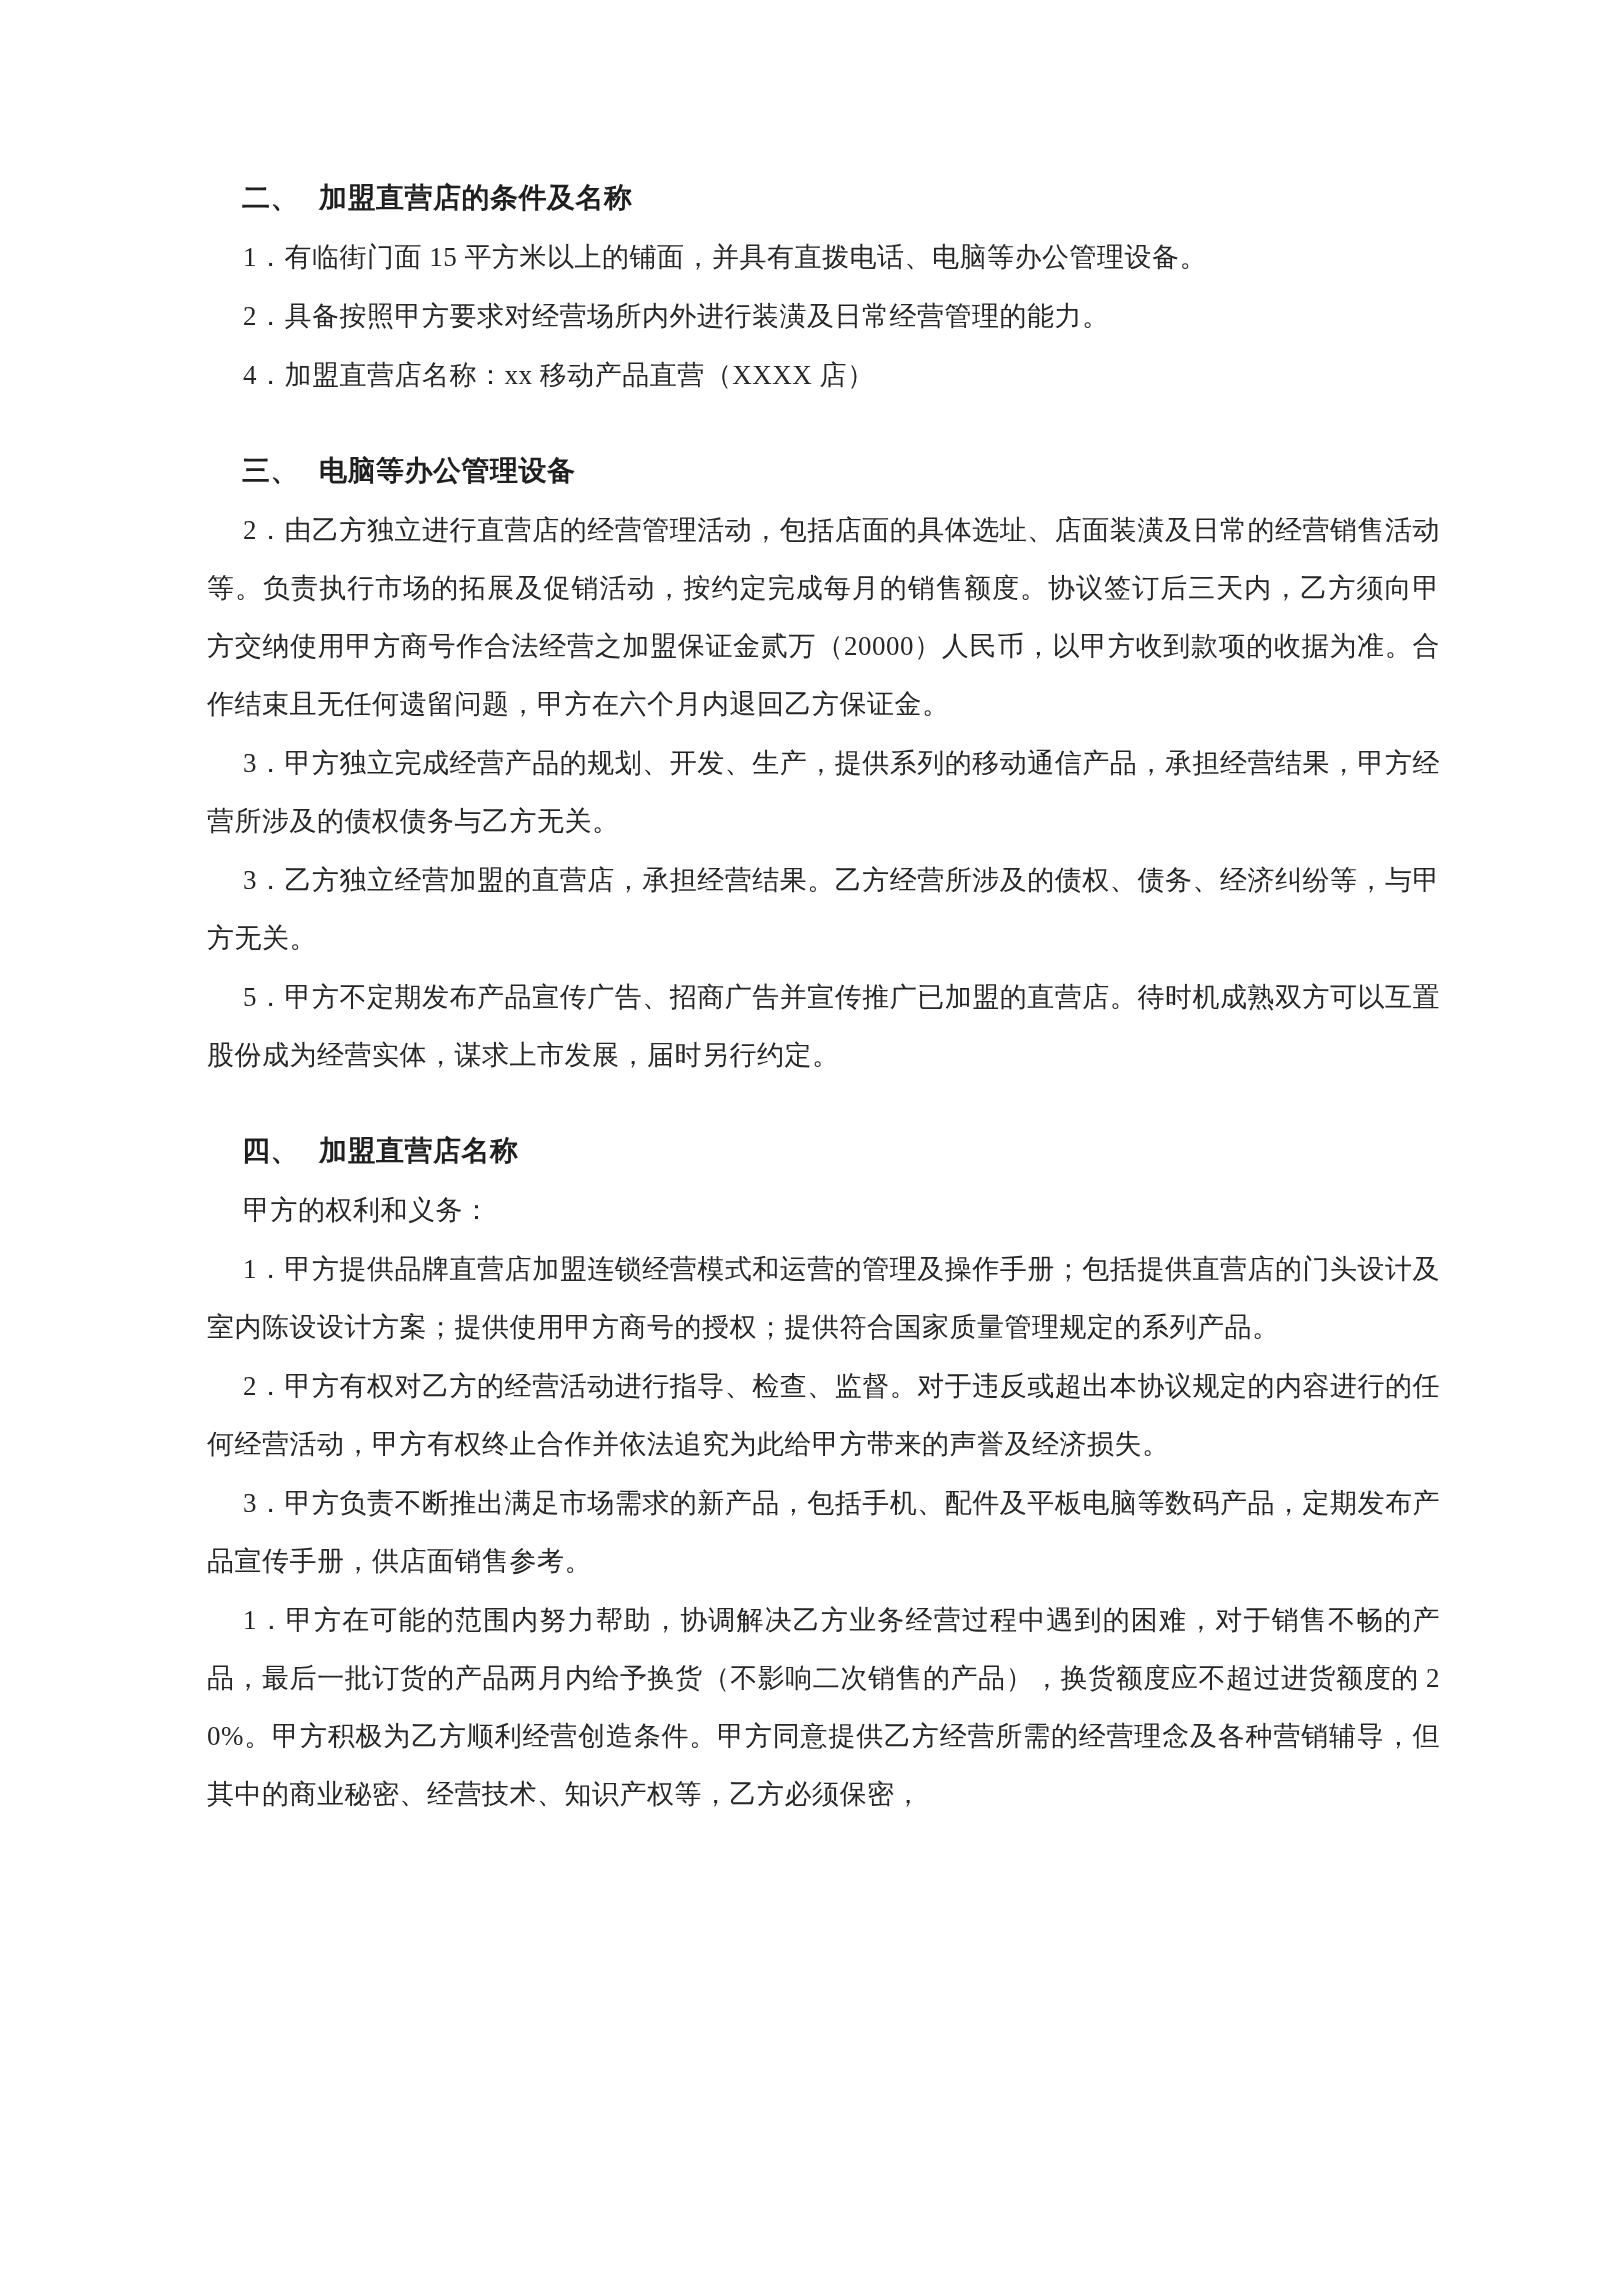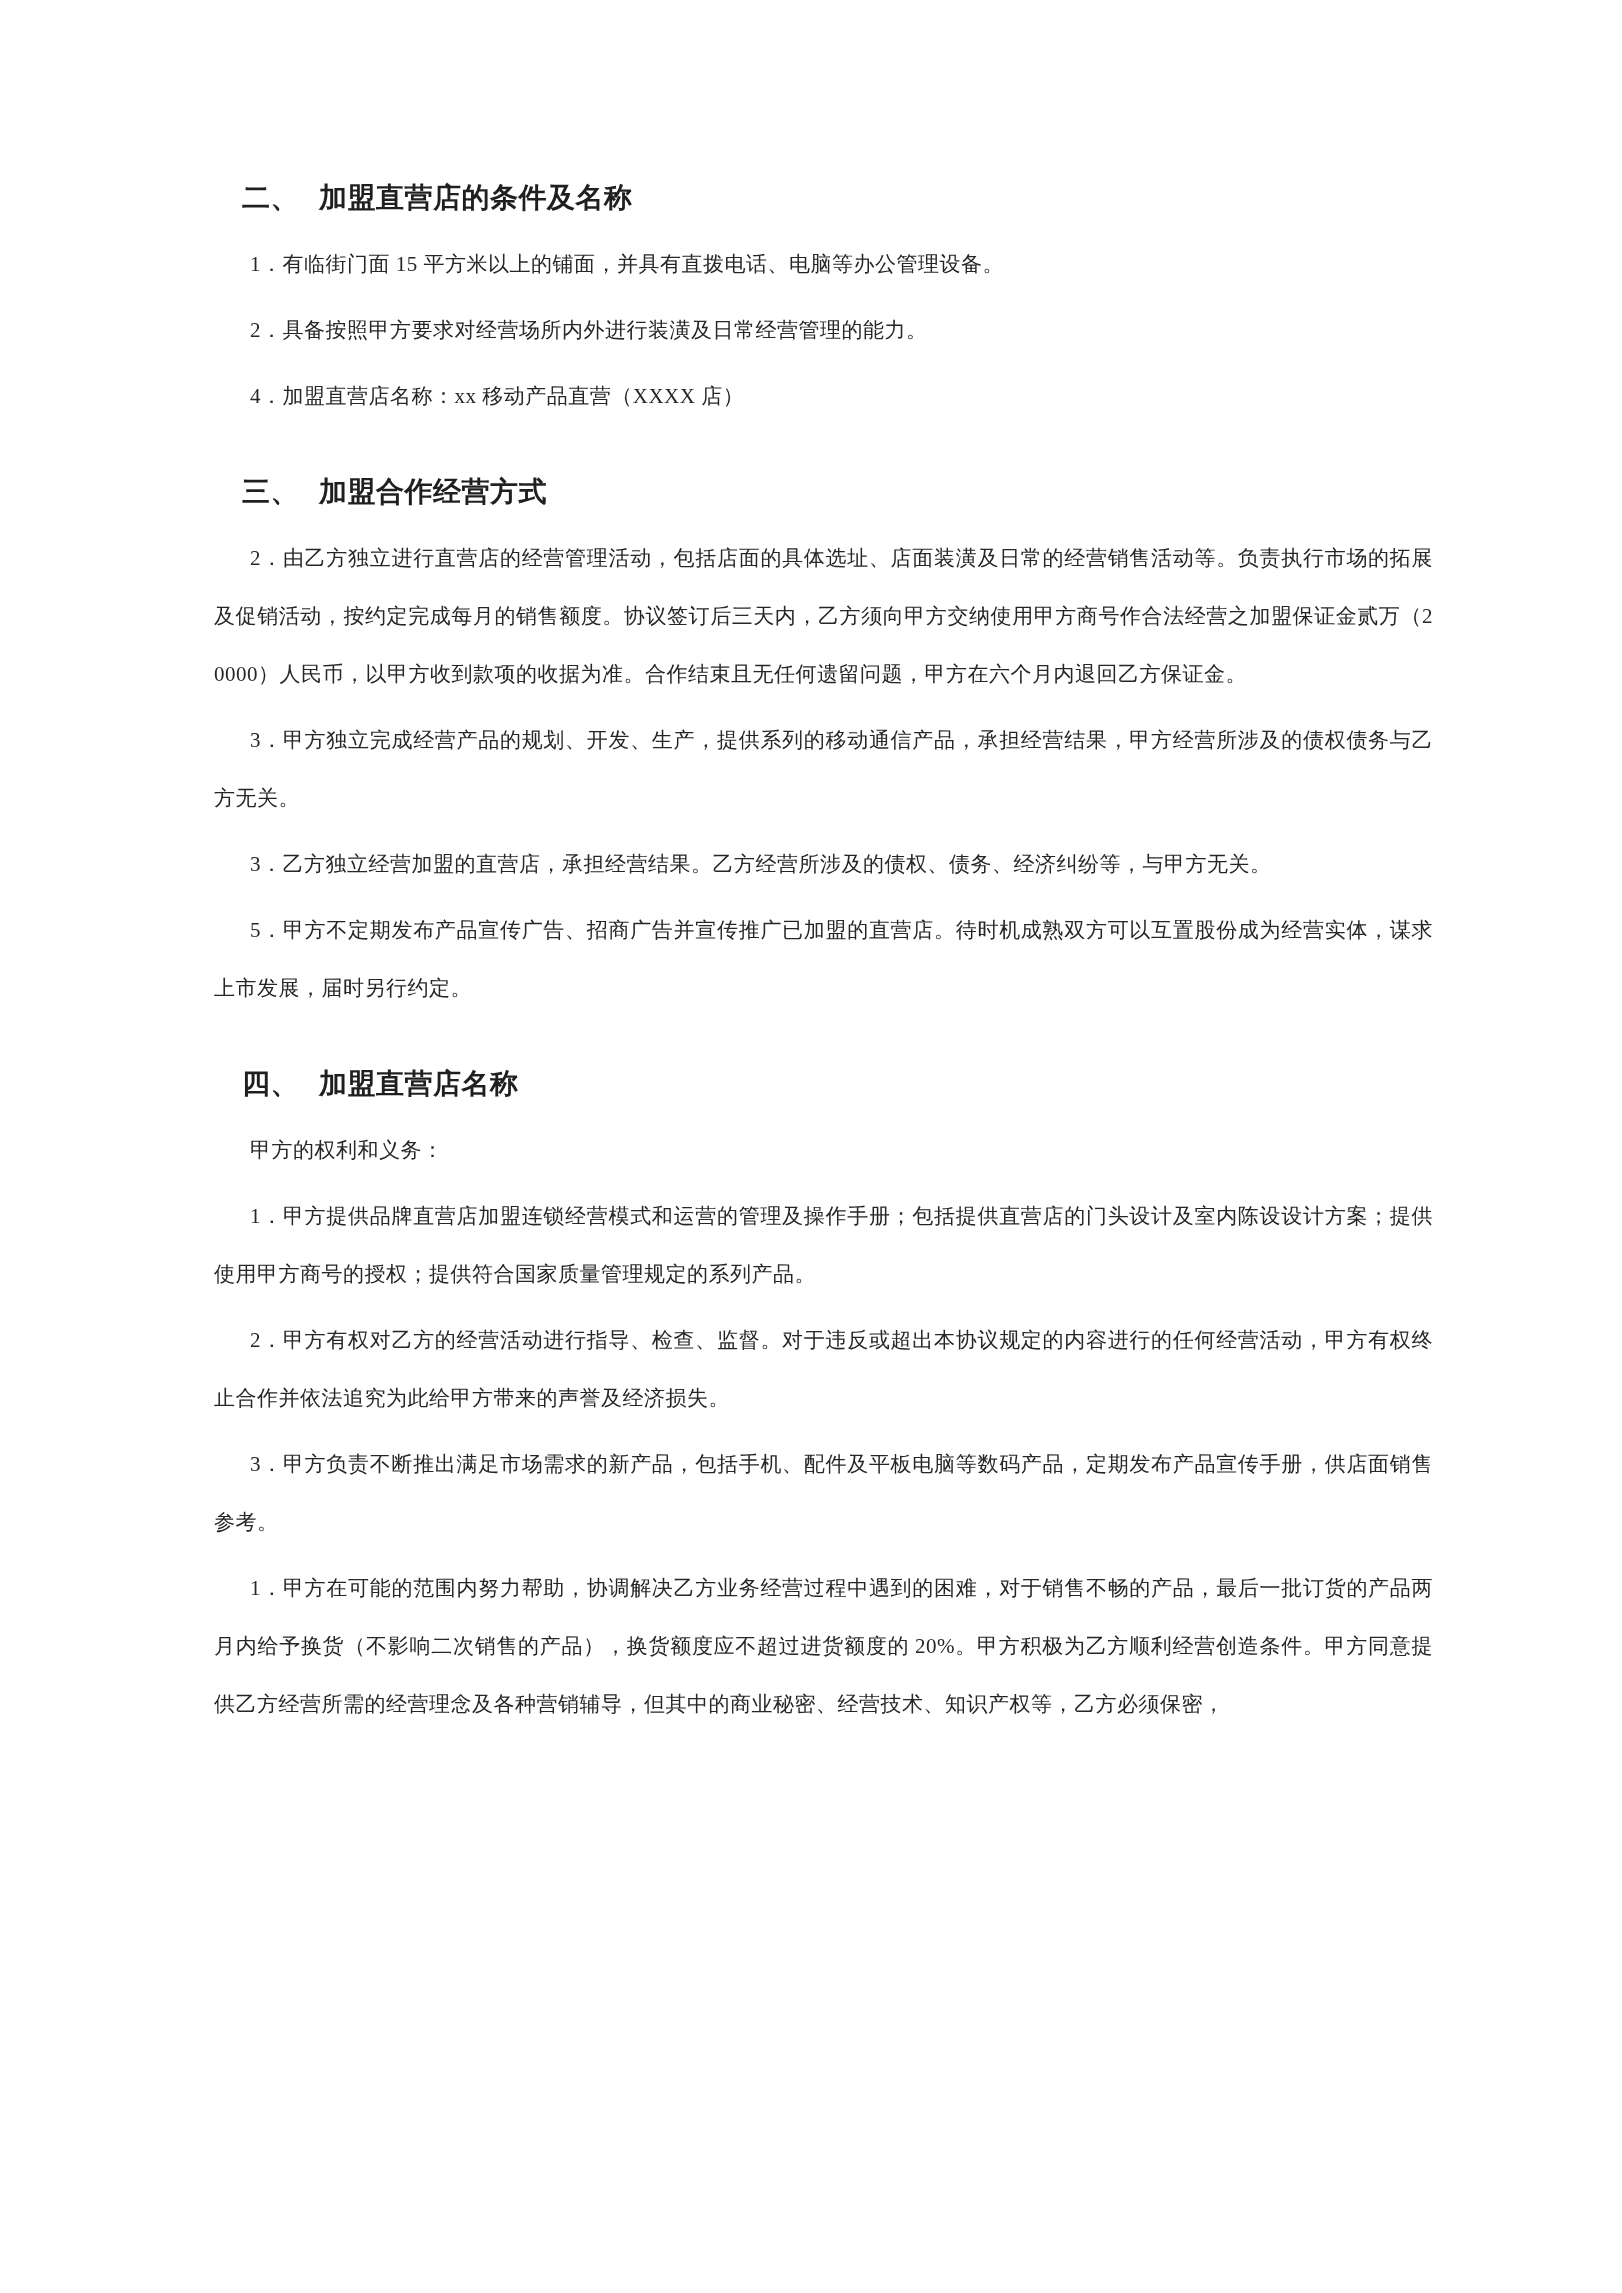--- a/index.html
+++ b/index.html
@@ -31,42 +31,42 @@
     color: #1f1f1f;
     letter-spacing: 0.5px;
   }
   section:first-of-type .sec-heading { margin-top: 0; }
   .sec-heading .hnum {
     display: inline-block;
     margin-left: 36px;
     margin-right: 20px;
   }
   .para {
-    font-size: 21px;
+    font-size: 27px;
     line-height: 58px;
-    margin: 8px;
+    margin: 1px;
     padding: 0;
     text-align: justify;
     text-indent: 36px;
     letter-spacing: 0.5px;
     word-break: break-all;
   }
 </style>
 </head>
 <body>
 
 <main class="page">
     <section>
       <h2 class="sec-heading"><span class="hnum">二、</span><span class="htitle">加盟直营店的条件及名称</span></h2>
       <p class="para">1．有临街门面 15 平方米以上的铺面，并具有直拨电话、电脑等办公管理设备。</p>
       <p class="para">2．具备按照甲方要求对经营场所内外进行装潢及日常经营管理的能力。</p>
       <p class="para">4．加盟直营店名称：xx 移动产品直营（XXXX 店）</p>
     </section>
     <section>
-      <h2 class="sec-heading"><span class="hnum">三、</span><span class="htitle">加盟合作经营方式</span></h2>
+      <h2 class="sec-heading"><span class="hnum">三、</span><span class="htitle">电脑等办公管理设备</span></h2>
       <p class="para">2．由乙方独立进行直营店的经营管理活动，包括店面的具体选址、店面装潢及日常的经营销售活动等。负责执行市场的拓展及促销活动，按约定完成每月的销售额度。协议签订后三天内，乙方须向甲方交纳使用甲方商号作合法经营之加盟保证金贰万（20000）人民币，以甲方收到款项的收据为准。合作结束且无任何遗留问题，甲方在六个月内退回乙方保证金。</p>
       <p class="para">3．甲方独立完成经营产品的规划、开发、生产，提供系列的移动通信产品，承担经营结果，甲方经营所涉及的债权债务与乙方无关。</p>
       <p class="para">3．乙方独立经营加盟的直营店，承担经营结果。乙方经营所涉及的债权、债务、经济纠纷等，与甲方无关。</p>
       <p class="para">5．甲方不定期发布产品宣传广告、招商广告并宣传推广已加盟的直营店。待时机成熟双方可以互置股份成为经营实体，谋求上市发展，届时另行约定。</p>
     </section>
     <section>
       <h2 class="sec-heading"><span class="hnum">四、</span><span class="htitle">加盟直营店名称</span></h2>
       <p class="para">甲方的权利和义务：</p>
       <p class="para">1．甲方提供品牌直营店加盟连锁经营模式和运营的管理及操作手册；包括提供直营店的门头设计及室内陈设设计方案；提供使用甲方商号的授权；提供符合国家质量管理规定的系列产品。</p>
       <p class="para">2．甲方有权对乙方的经营活动进行指导、检查、监督。对于违反或超出本协议规定的内容进行的任何经营活动，甲方有权终止合作并依法追究为此给甲方带来的声誉及经济损失。</p>

